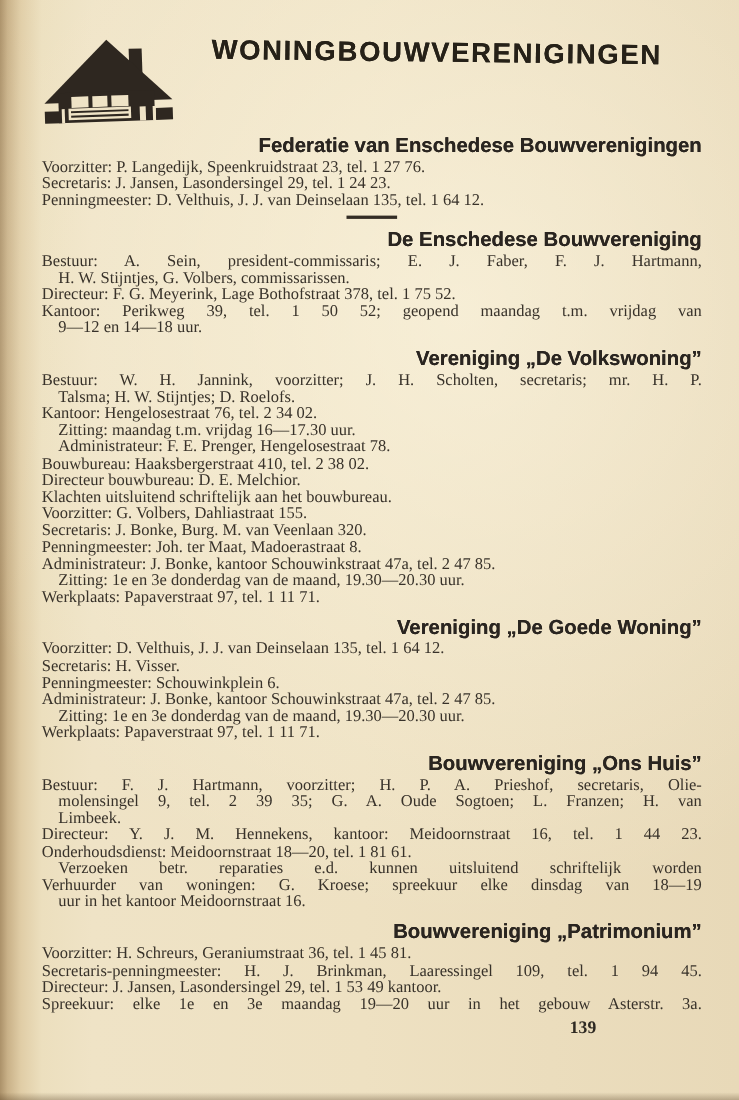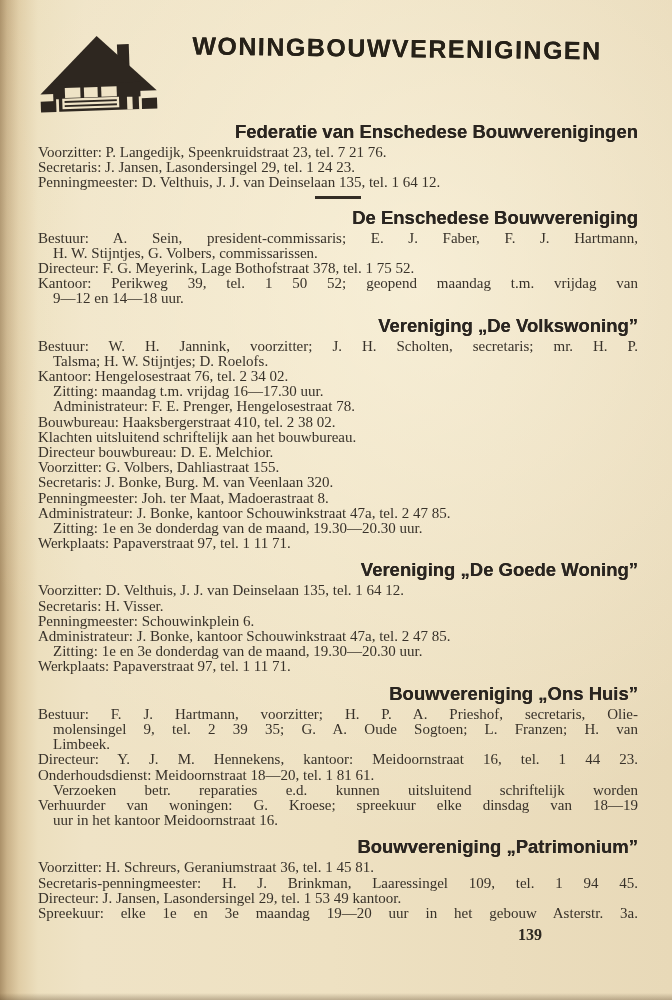--- a/index.html
+++ b/index.html
@@ -71,21 +71,21 @@
         </g>
       </svg>
     </div>
     <h1>WONINGBOUWVERENIGINGEN</h1>
   </header>
 
   <main id="sections">
   <section class="assoc">
     <h2 class="assoc-heading">Federatie van Enschedese Bouwverenigingen</h2>
     <div class="assoc-lines">
-          <p class="line">Voorzitter: P. Langedijk, Speenkruidstraat 23, tel. 7 21 76.</p>
+          <p class="line">Voorzitter: P. Langedijk, Speenkruidstraat 23, tel. 1 27 76.</p>
           <p class="line">Secretaris: J. Jansen, Lasondersingel 29, tel. 1 24 23.</p>
           <p class="line">Penningmeester: D. Velthuis, J. J. van Deinselaan 135, tel. 1 64 12.</p>
         </div>
   </section>
 <div class="rule"></div>
   <section class="assoc">
     <h2 class="assoc-heading">De Enschedese Bouwvereniging</h2>
     <div class="assoc-lines">
           <p class="line just">Bestuur: A. Sein, president-commissaris; E. J. Faber, F. J. Hartmann,</p>
           <p class="line ind">H. W. Stijntjes, G. Volbers, commissarissen.</p>
@@ -97,22 +97,22 @@
 
   <section class="assoc">
     <h2 class="assoc-heading">Vereniging „De Volkswoning”</h2>
     <div class="assoc-lines">
           <p class="line just">Bestuur: W. H. Jannink, voorzitter; J. H. Scholten, secretaris; mr. H. P.</p>
           <p class="line ind">Talsma; H. W. Stijntjes; D. Roelofs.</p>
           <p class="line">Kantoor: Hengelosestraat 76, tel. 2 34 02.</p>
           <p class="line ind">Zitting: maandag t.m. vrijdag 16—17.30 uur.</p>
           <p class="line ind">Administrateur: F. E. Prenger, Hengelosestraat 78.</p>
           <p class="line">Bouwbureau: Haaksbergerstraat 410, tel. 2 38 02.</p>
+          <p class="line">Directeur bouwbureau: D. E. Melchior.</p>
           <p class="line">Klachten uitsluitend schriftelijk aan het bouwbureau.</p>
-          <p class="line">Directeur bouwbureau: D. E. Melchior.</p>
         </div>
   </section>
 
   <section class="assoc">
     <div class="assoc-lines">
           <p class="line">Voorzitter: G. Volbers, Dahliastraat 155.</p>
           <p class="line">Secretaris: J. Bonke, Burg. M. van Veenlaan 320.</p>
           <p class="line">Penningmeester: Joh. ter Maat, Madoerastraat 8.</p>
           <p class="line">Administrateur: J. Bonke, kantoor Schouwinkstraat 47a, tel. 2 47 85.</p>
           <p class="line ind">Zitting: 1e en 3e donderdag van de maand, 19.30—20.30 uur.</p>

